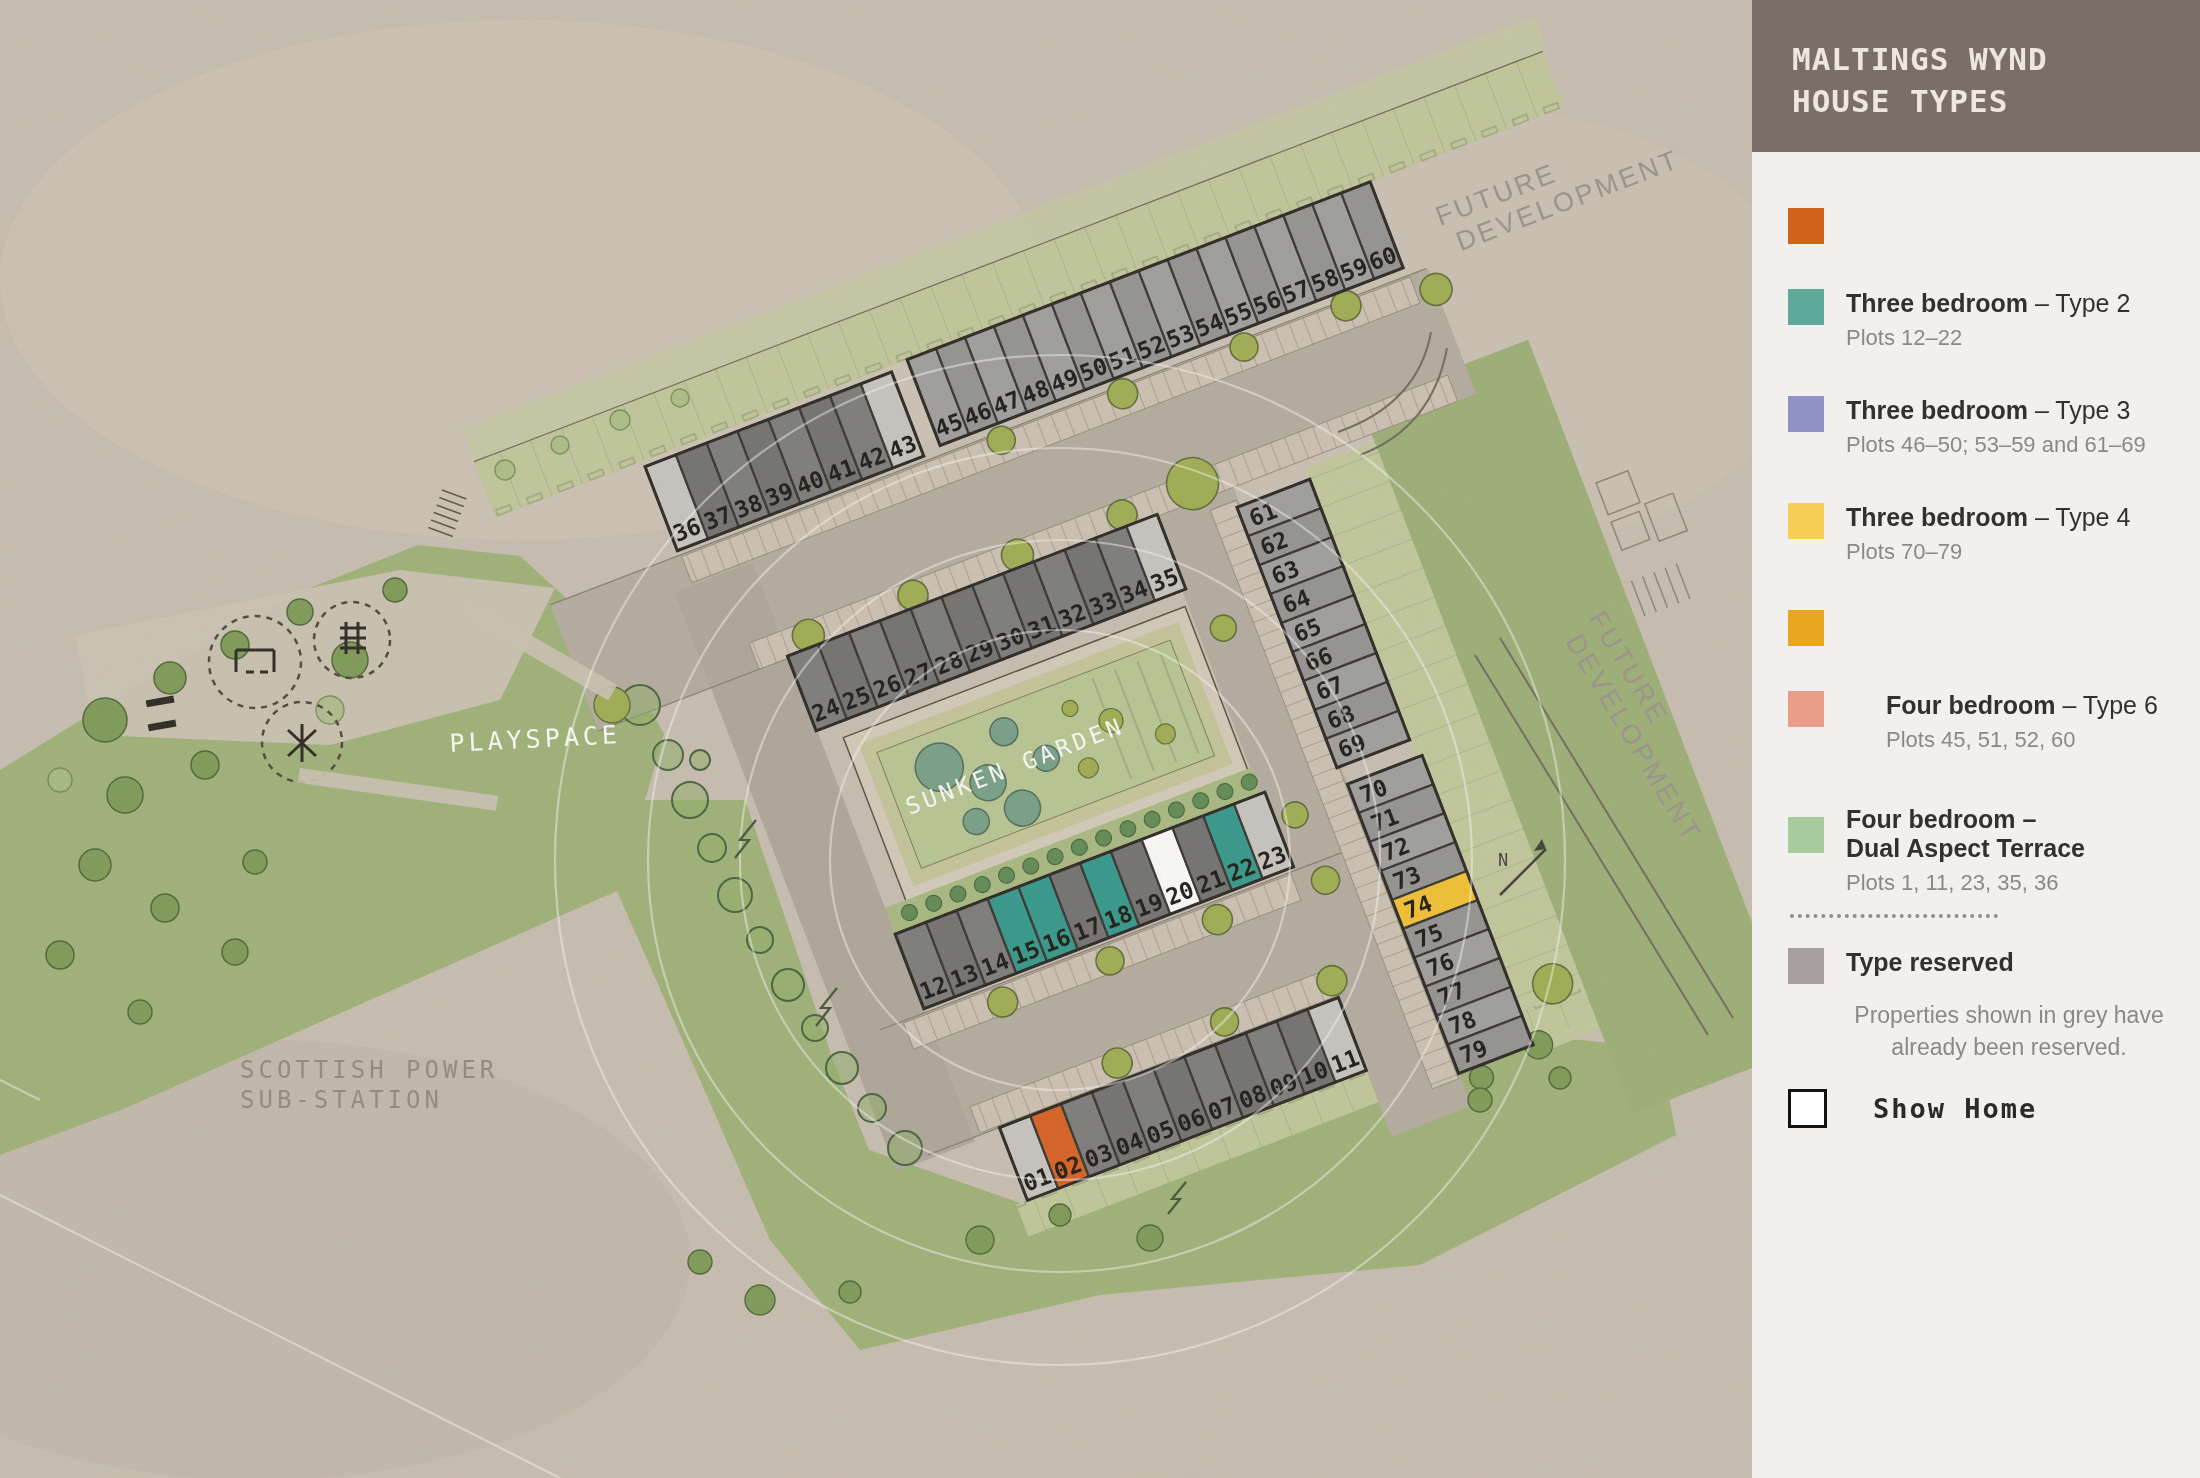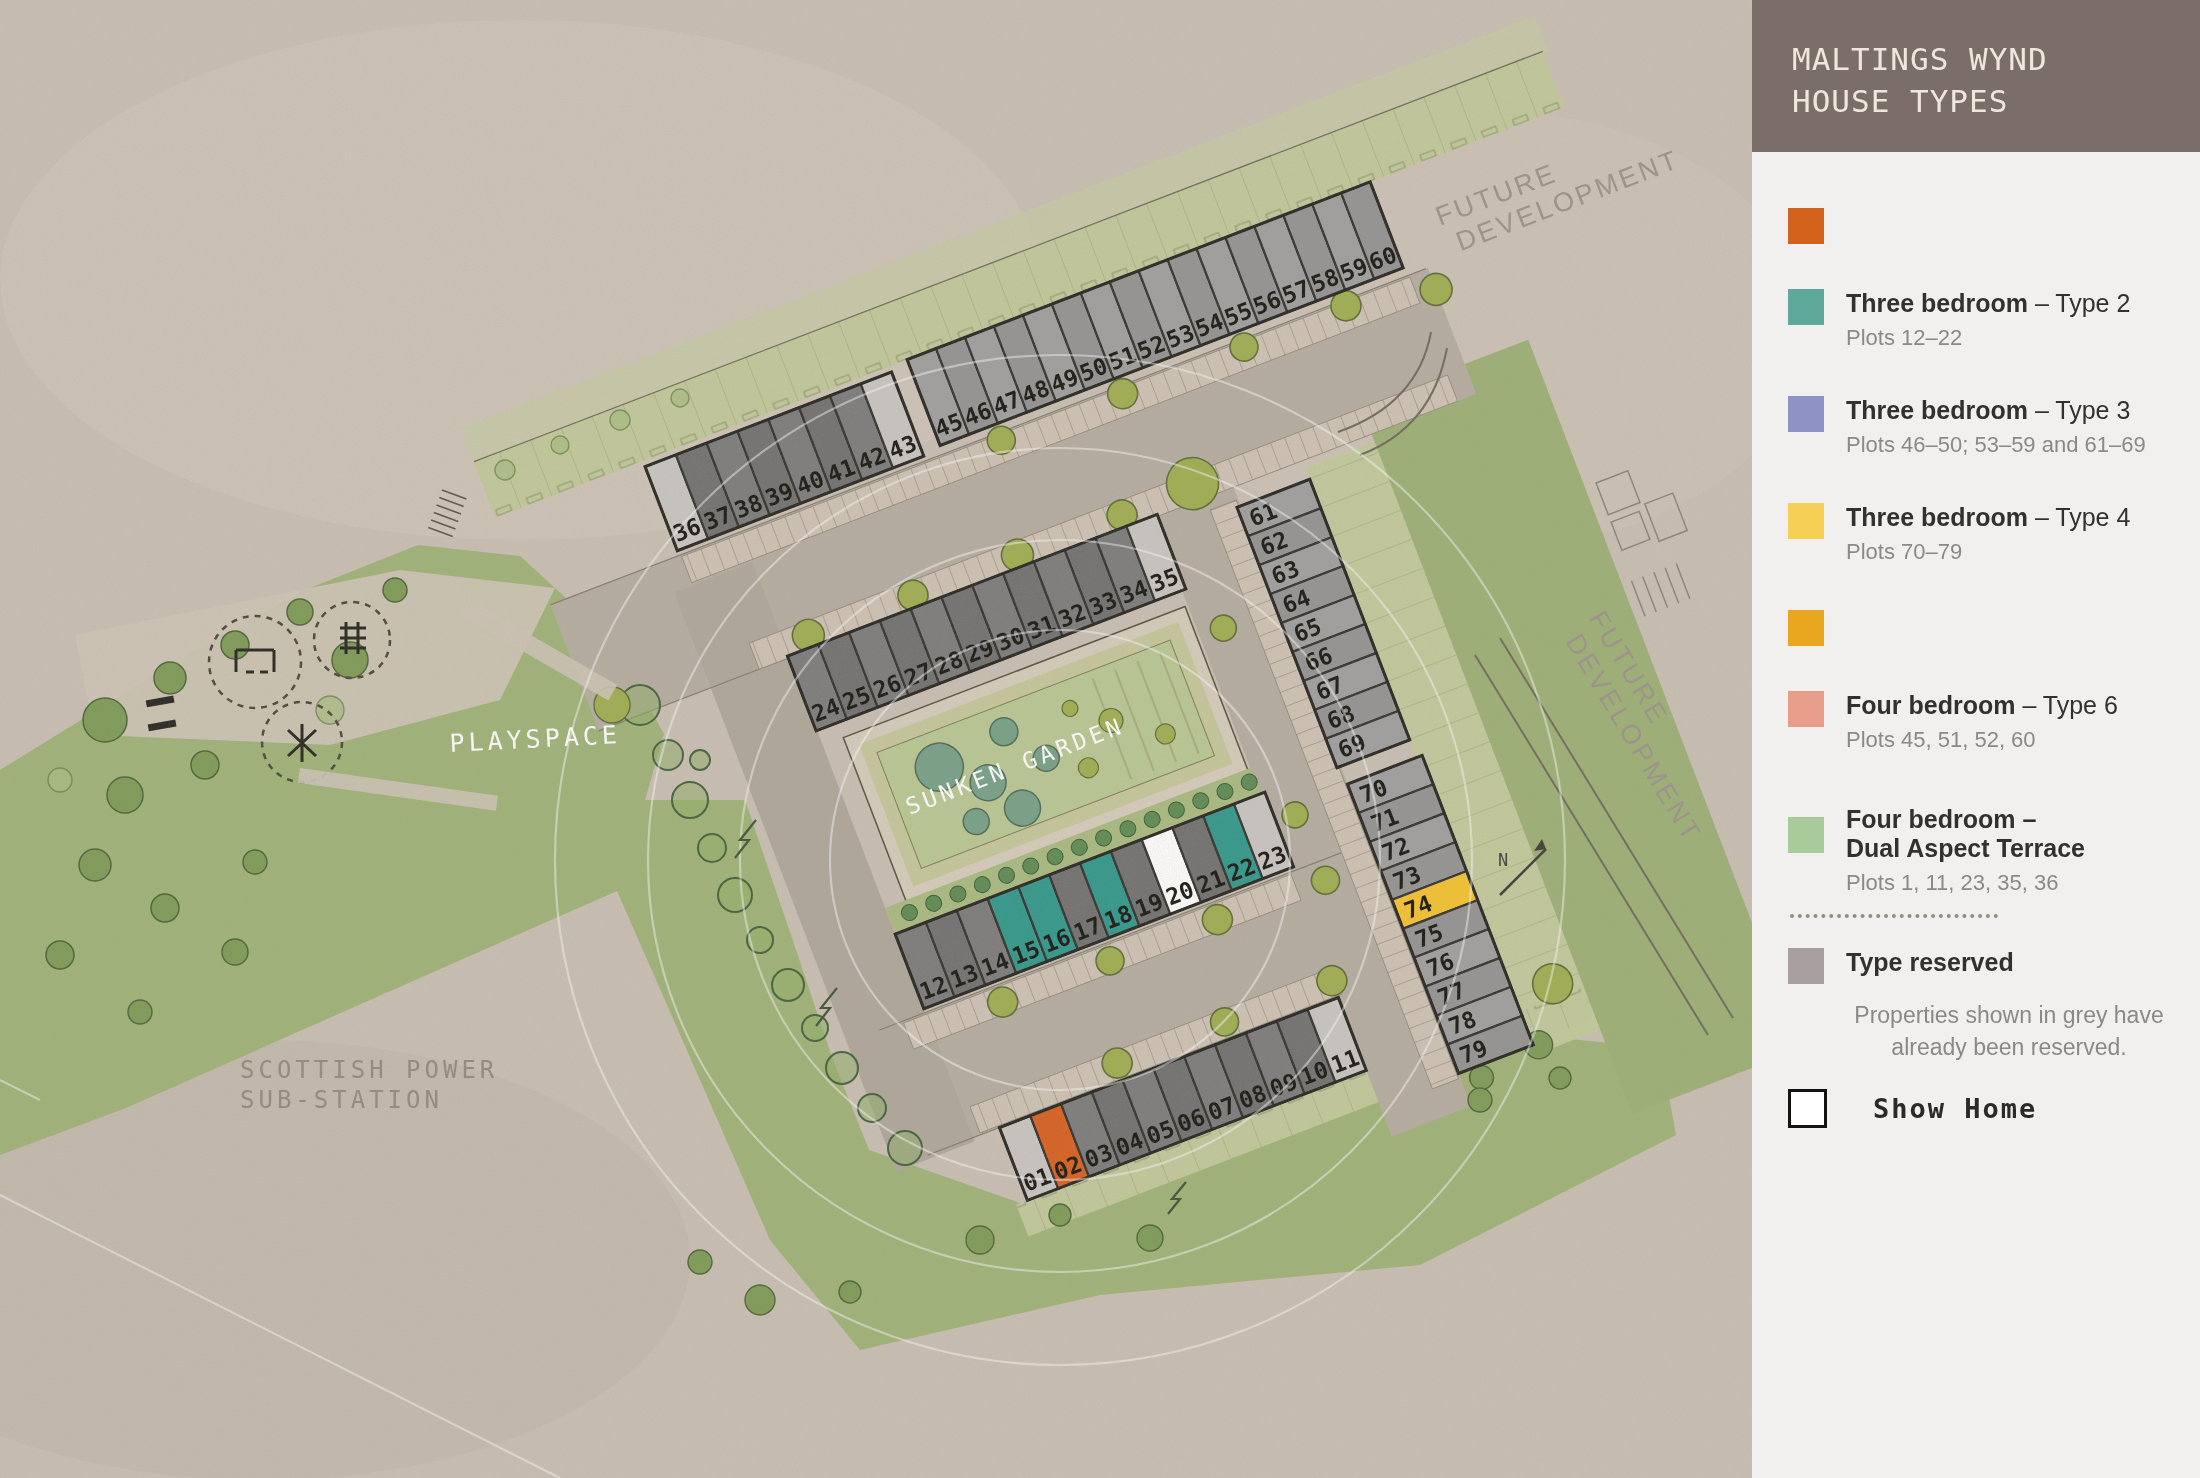--- a/index.html
+++ b/index.html
@@ -7,21 +7,21 @@
          font-family:"Liberation Sans",sans-serif;}
   #map{position:absolute;left:0;top:0;}
   .pnum{font-family:"DejaVu Sans Mono",monospace;font-weight:bold;font-size:23px;fill:#17150f;}
   .mlab{font-family:"DejaVu Sans Mono",monospace;letter-spacing:4px;}
   .mlab-grey{fill:#93897d;}
   .mlab-white{fill:#ffffff;}
   .fdlab{font-family:"Liberation Sans",sans-serif;fill:#9b9289;letter-spacing:3px;font-size:27px;}
   
   #legend{position:absolute;right:0;top:0;width:448px;height:1478px;background:#f2f0ee;}
   #legend-header{height:152px;background:#7b6e68;box-sizing:border-box;padding:38px 0 0 40px;}
-  #legend-header div{font-family:"DejaVu Sans Mono",monospace;font-weight:normal;font-size:31px;
+  #legend-header div{font-family:"DejaVu Sans Mono",monospace;font-weight:bold;font-size:31px;
                      color:#efe7de;letter-spacing:1px;line-height:42px;}
   #legend-body{box-sizing:border-box;padding:56px 28px 0 36px;}
   .litem{display:flex;align-items:flex-start;margin-bottom:45px;}
   .swatch{width:36px;height:36px;flex:0 0 36px;margin-right:22px;}
   .swatch.home{background:#fff;border:3px solid #141311;width:33px;height:33px;flex-basis:33px;}
   .ltext .lhead{font-size:25px;color:#33312f;line-height:29px;}
   .ltext .lhead b{font-weight:bold;}
   .ltext .lsub{font-size:22px;color:#8b8987;margin-top:7px;}
   .divider{width:208px;border-top:4px dotted #958d82;margin:18px 0 30px 2px;}
   .reserved-sub{font-size:23px;color:#8b8987;line-height:1.38;margin:16px 0 0 58px;text-align:center;}
@@ -509,21 +509,21 @@
       <div class="ltext">
         <div class="lhead"><b>Three bedroom</b><span> – Type 4</span></div>
         <div class="lsub">Plots 70–79</div>
       </div>
     </div>
 
     <div class="litem">
       <div class="swatch" style="background: rgb(232, 167, 31);"></div>
     </div>
 
-    <div class="litem" style="margin-bottom:52px;">
+    <div class="litem" style="margin-bottom:52px;gap:40px;">
       <div class="swatch" style="background: rgb(232, 157, 139);"></div>
       <div class="ltext">
         <div class="lhead"><b>Four bedroom</b><span> – Type 6</span></div>
         <div class="lsub">Plots 45, 51, 52, 60</div>
       </div>
     </div>
 
     <div class="litem" style="margin-bottom:0;">
       <div class="swatch" style="margin-top: 12px; background: rgb(168, 203, 155);"></div>
       <div class="ltext">

